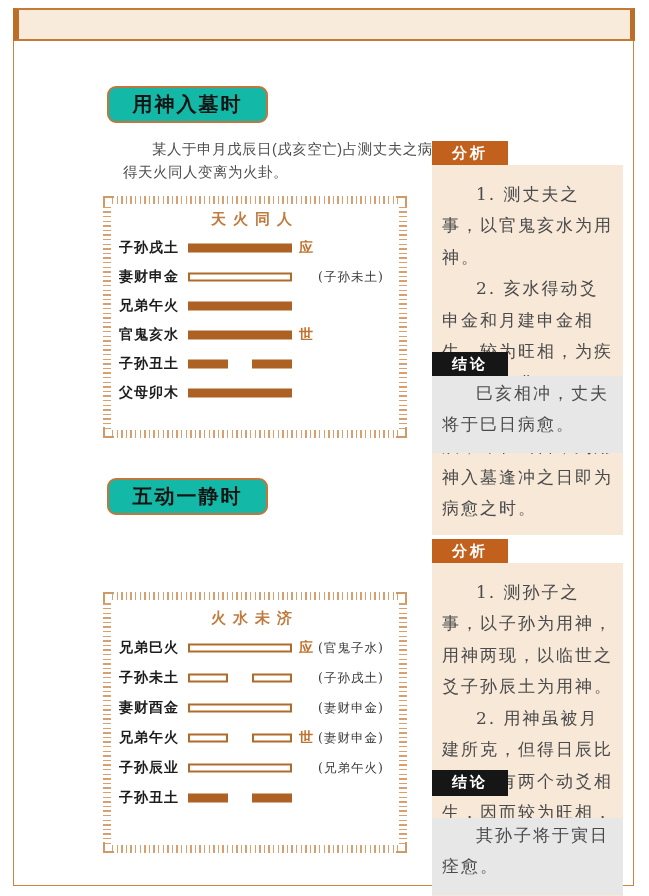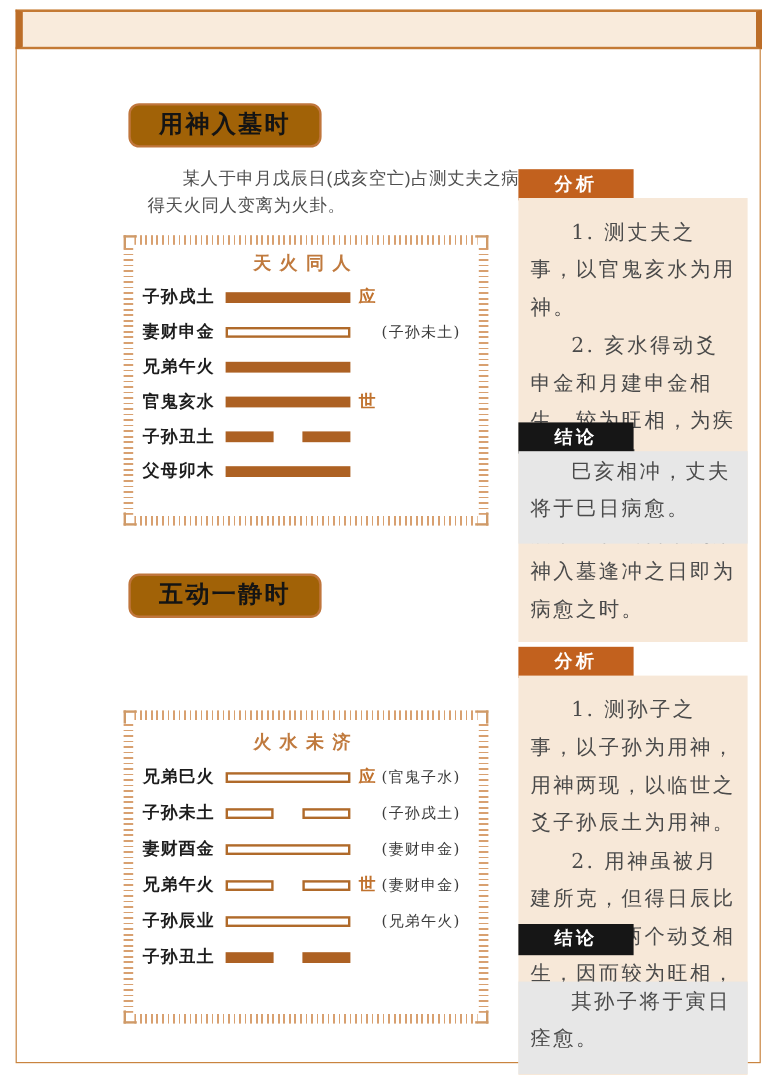--- a/index.html
+++ b/index.html
@@ -6,21 +6,21 @@
   body{font-family:"Liberation Sans",sans-serif;}
   #page{position:relative;width:649px;height:896px;background:#fff;overflow:hidden;}
 
   
   .frame{position:absolute;left:13px;top:8px;width:621px;height:878px;border:1px solid #c9843f;box-sizing:border-box;}
   .topbar{position:absolute;left:13px;top:8px;width:622px;height:33px;box-sizing:border-box;
           background:#f9ebdc;border:2px solid #c47a35;border-left:6px solid #bc6d28;border-right:5px solid #bc6d28;}
 
   
   .title-box{position:absolute;display:inline-block;box-sizing:border-box;width:161px;height:37px;
-             border:2px solid #c0763c;border-radius:9px;background:#a16207;
+             border:2px solid #c0763c;border-radius:9px;background:#14b8a6;
              font-size:20px;font-weight:bold;color:#141414;text-align:center;line-height:33px;letter-spacing:2px;}
 
   .intro{position:absolute;width:326px;font-size:14.5px;line-height:1.62;color:#4f4f4f;
          text-indent:2em;letter-spacing:0.5px;margin:16px;}
 
   
   .hexbox{position:absolute;width:304px;background:#fff;}
   .tb{position:absolute;}
   .tb.t{left:9px;right:9px;top:0;height:8px;background:repeating-linear-gradient(90deg,#d8a070 0 1.4px,transparent 1.4px 4.6px);}
   .tb.b{left:9px;right:9px;bottom:0;height:8px;background:repeating-linear-gradient(90deg,#d8a070 0 1.4px,transparent 1.4px 4.6px);}
@@ -46,21 +46,21 @@
        width:104px;display:flex;justify-content:space-between;}
   .seg{height:9px;background:#ad6123;box-sizing:border-box;}
   .seg.full{width:104px;} .seg.half{width:40px;}
   .bar.hollow .seg{background:#fff;border:2px solid #b06a2a;}
   .mk{position:absolute;left:196px;top:50%;transform:translateY(-50%);
       font-family:"DejaVu Serif","Liberation Serif",serif;font-size:14px;font-weight:bold;color:#c0722e;white-space:nowrap;}
   .chg{position:absolute;left:215px;top:50%;transform:translateY(-50%);
        font-family:"DejaVu Serif","Liberation Serif",serif;font-size:12.5px;color:#3a3a3a;letter-spacing:1px;white-space:nowrap;}
 
   
-  .chip{position:absolute;display:inline-block;padding:3px 30px 4px;color:#fff;
+  .chip{position:absolute;display:inline-block;padding:3px 20px 4px;color:#fff;
         font-size:15px;font-weight:bold;letter-spacing:3px;white-space:nowrap;}
   .chip.analysis{background:#c2611e;}
   .chip.conclusion{background:#161616;}
   .rbox{position:absolute;width:191px;box-sizing:border-box;
         font-family:"DejaVu Serif","Liberation Serif",serif;font-size:17px;color:#4a4a4a;
         letter-spacing:2px;line-height:1.85;}
   .rbox.analysis{background:#f7e8d8;padding:14px 10px 10px;}
   .rbox.conclusion{background:#e7e7e7;padding:2px 10px 12px;}
   .rbox p{margin:0;text-indent:2em;}
 </style>

